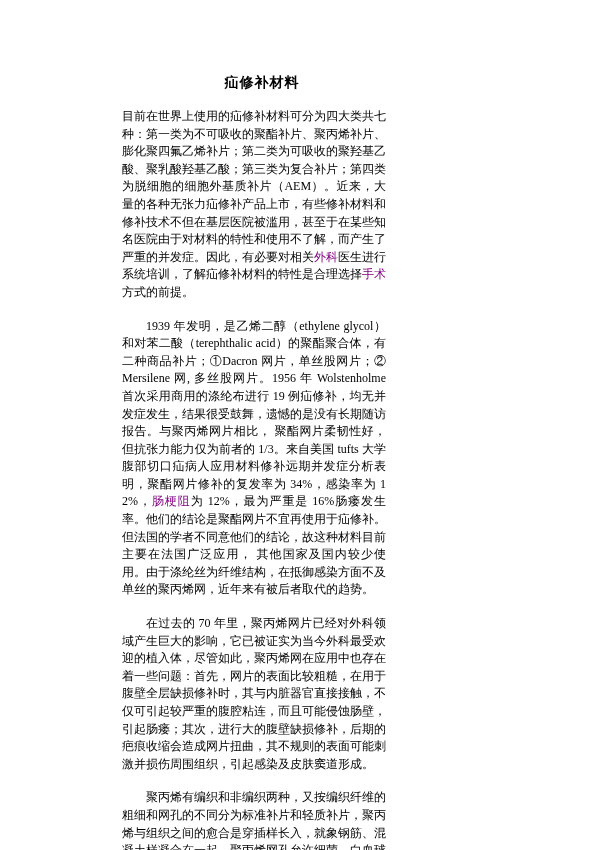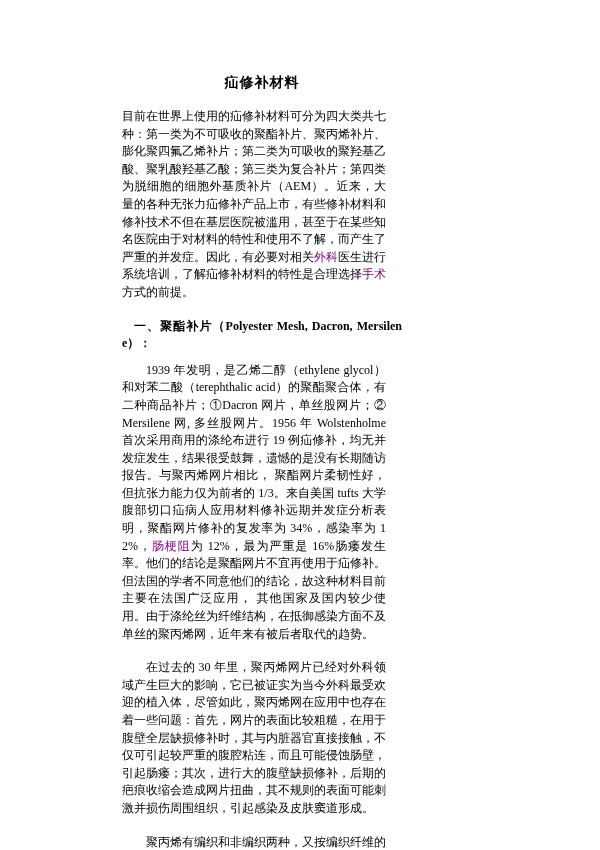--- a/index.html
+++ b/index.html
@@ -49,18 +49,17 @@
     cursor: pointer;
   }
 </style>
 </head>
 <body style="background: rgb(255, 255, 255); color: rgb(0, 0, 0);">
 
 <div class="page">
   <h1 class="title">疝修补材料</h1>
   <div>
       <p class="block para" style="text-indent: 0em;"><span class="run normal">目前在世界上使用的疝修补材料可分为四大类共七种：第一类为不可吸收的聚酯补片、聚丙烯补片、膨化聚四氟乙烯补片；第二类为可吸收的聚羟基乙酸、聚乳酸羟基乙酸；第三类为复合补片；第四类为脱细胞的细胞外基质补片（AEM）。近来，大量的各种无张力疝修补产品上市，有些修补材料和修补技术不但在基层医院被滥用，甚至于在某些知名医院由于对材料的特性和使用不了解，而产生了严重的并发症。因此，有必要对相关</span><span class="run link">外科</span><span class="run normal">医生进行系统培训，了解疝修补材料的特性是合理选择</span><span class="run link">手术</span><span class="run normal">方式的前提。</span></p>
-      <p class="block heading" style="text-indent: 1em;"><span class="run bold">一、聚酯补片（Polyester Mesh, Dacron, Mersilene）：</span></p>
       <p class="block para" style="text-indent: 2em;"><span class="run normal">1939 年发明，是乙烯二醇（ethylene glycol）和对苯二酸（terephthalic acid）的聚酯聚合体，有二种商品补片；①Dacron 网片，单丝股网片；②Mersilene 网, 多丝股网片。1956 年 Wolstenholme 首次采用商用的涤纶布进行 19 例疝修补，均无并发症发生，结果很受鼓舞，遗憾的是没有长期随访报告。与聚丙烯网片相比， 聚酯网片柔韧性好，但抗张力能力仅为前者的 1/3。来自美国 tufts 大学腹部切口疝病人应用材料修补远期并发症分析表明，聚酯网片修补的复发率为 34%，感染率为 12%，</span><span class="run link">肠梗阻</span><span class="run normal">为 12%，最为严重是 16%肠瘘发生率。他们的结论是聚酯网片不宜再使用于疝修补。但法国的学者不同意他们的结论，故这种材料目前主要在法国广泛应用， 其他国家及国内较少使用。由于涤纶丝为纤维结构，在抵御感染方面不及单丝的聚丙烯网，近年来有被后者取代的趋势。</span></p>
-      <p class="block para" style="text-indent: 2em;"><span class="run normal">在过去的 30 年里，聚丙烯网片已经对外科领域产生巨大的影响，它已被证实为当今外科最受欢迎的植入体，尽管如此，聚丙烯网在应用中也存在着一些问题：首先，网片的表面比较粗糙，在用于腹壁全层缺损修补时，其与内脏器官直接接触，不仅可引起较严重的腹腔粘连，而且可能侵蚀肠壁，引起肠瘘；其次，进行大的腹壁缺损修补，后期的疤痕收缩会造成网片扭曲，其不规则的表面可能刺激并损伤周围组织，引起感染及皮肤窦道形成。</span></p>
+      <p class="block para" style="text-indent: 2em;"><span class="run normal">在过去的 70 年里，聚丙烯网片已经对外科领域产生巨大的影响，它已被证实为当今外科最受欢迎的植入体，尽管如此，聚丙烯网在应用中也存在着一些问题：首先，网片的表面比较粗糙，在用于腹壁全层缺损修补时，其与内脏器官直接接触，不仅可引起较严重的腹腔粘连，而且可能侵蚀肠壁，引起肠瘘；其次，进行大的腹壁缺损修补，后期的疤痕收缩会造成网片扭曲，其不规则的表面可能刺激并损伤周围组织，引起感染及皮肤窦道形成。</span></p>
       <p class="block para" style="text-indent: 2em;"><span class="run normal">聚丙烯有编织和非编织两种，又按编织纤维的粗细和网孔的不同分为标准补片和轻质补片，聚丙烯与组织之间的愈合是穿插样长入，就象钢筋、混凝土样凝合在一起，聚丙烯网孔允许细菌、白血球和吞噬细胞自由通过，聚丙烯虽然没有抗感染的能力但是有耐受感染的能力，轻度污染的伤口可以使用聚丙烯的，愈后可以渗出细胞被撕裂也不可怕，大多能够愈合，实在不能完全愈合会形成慢性窦道，3 个月至半年后行窦道切除加部分补</span></p>
     </div>
 </div>
 
 </body></html>

